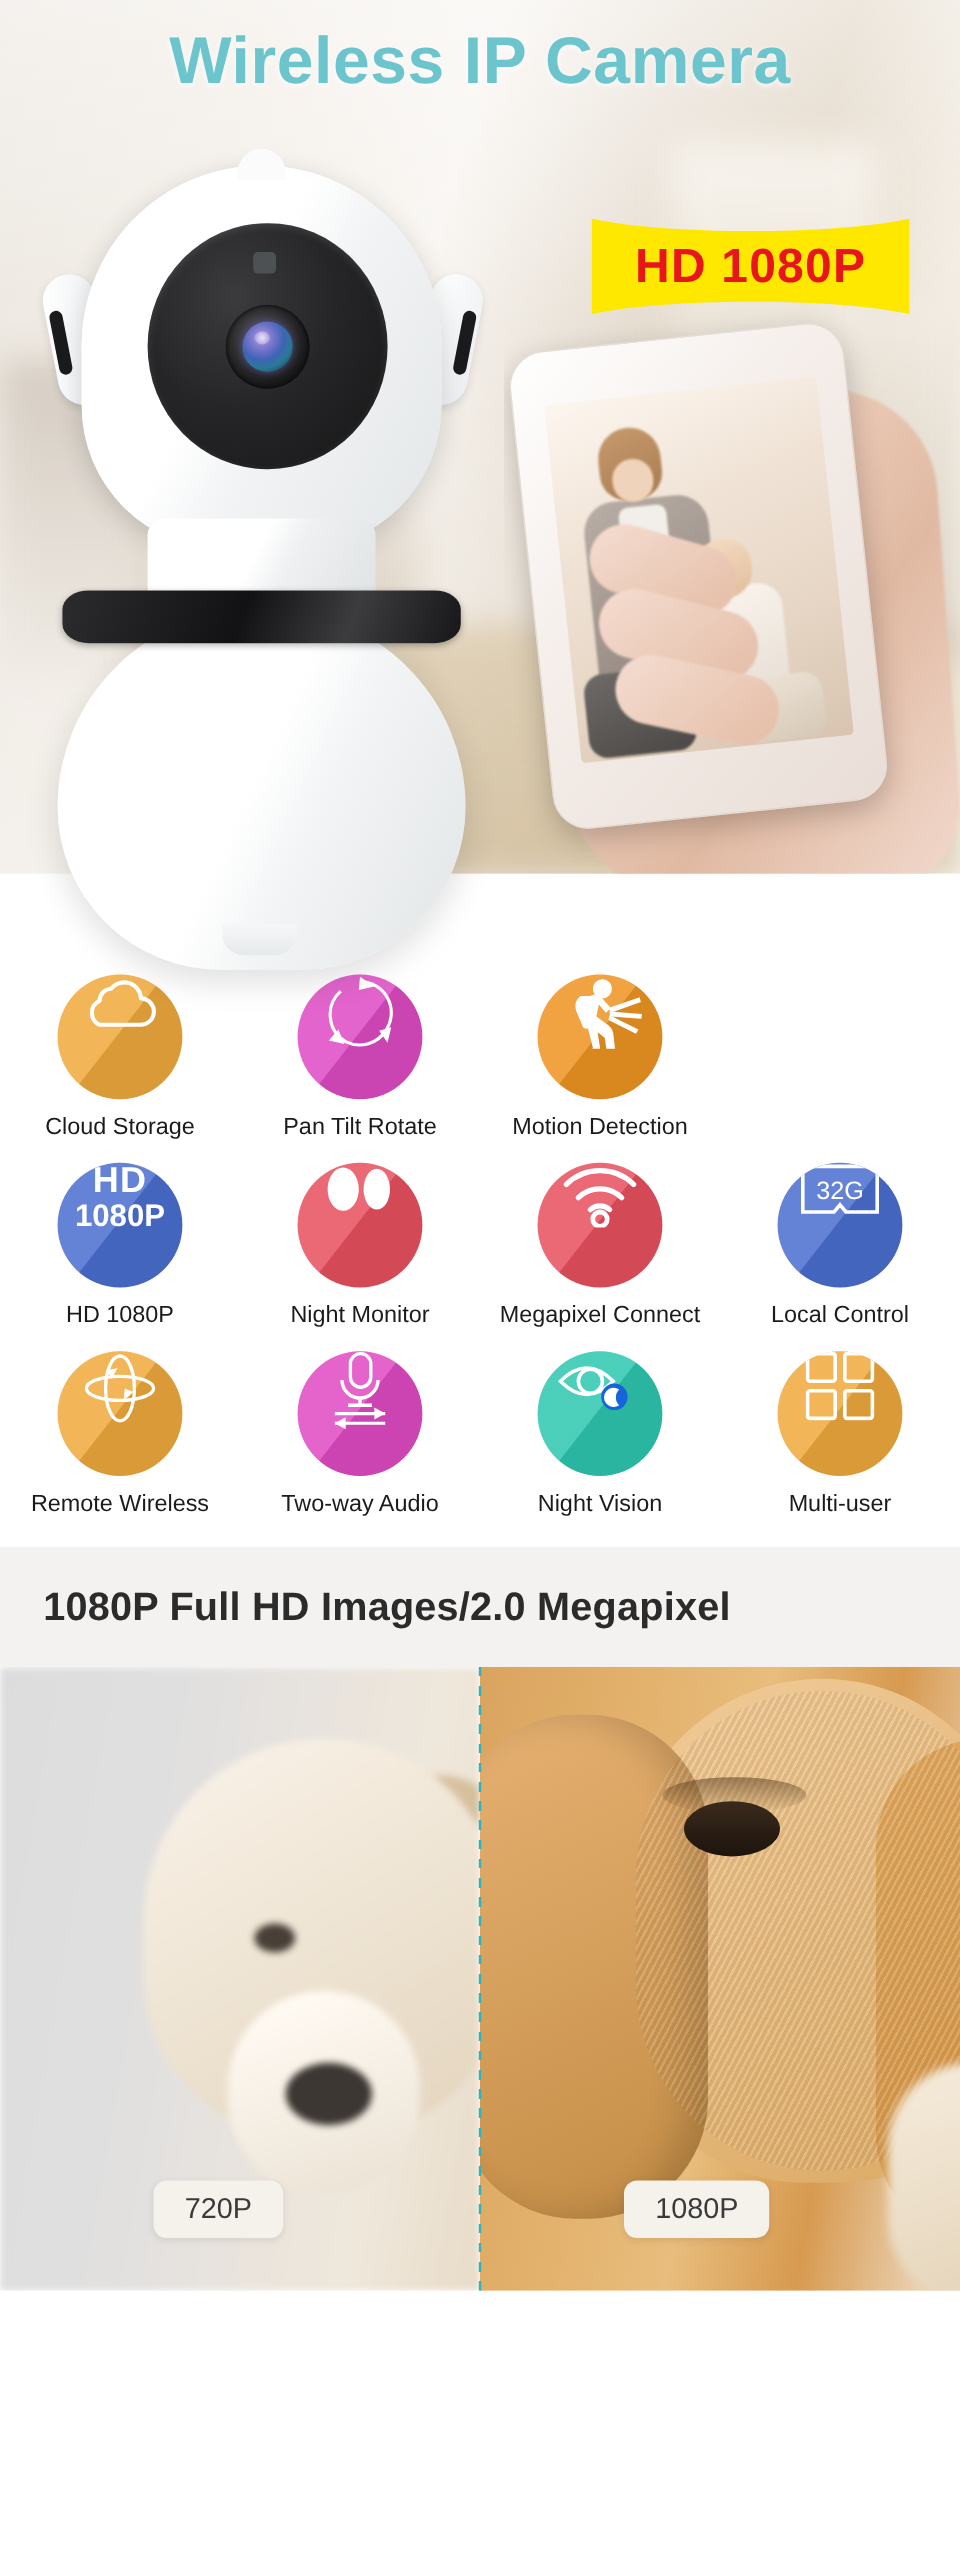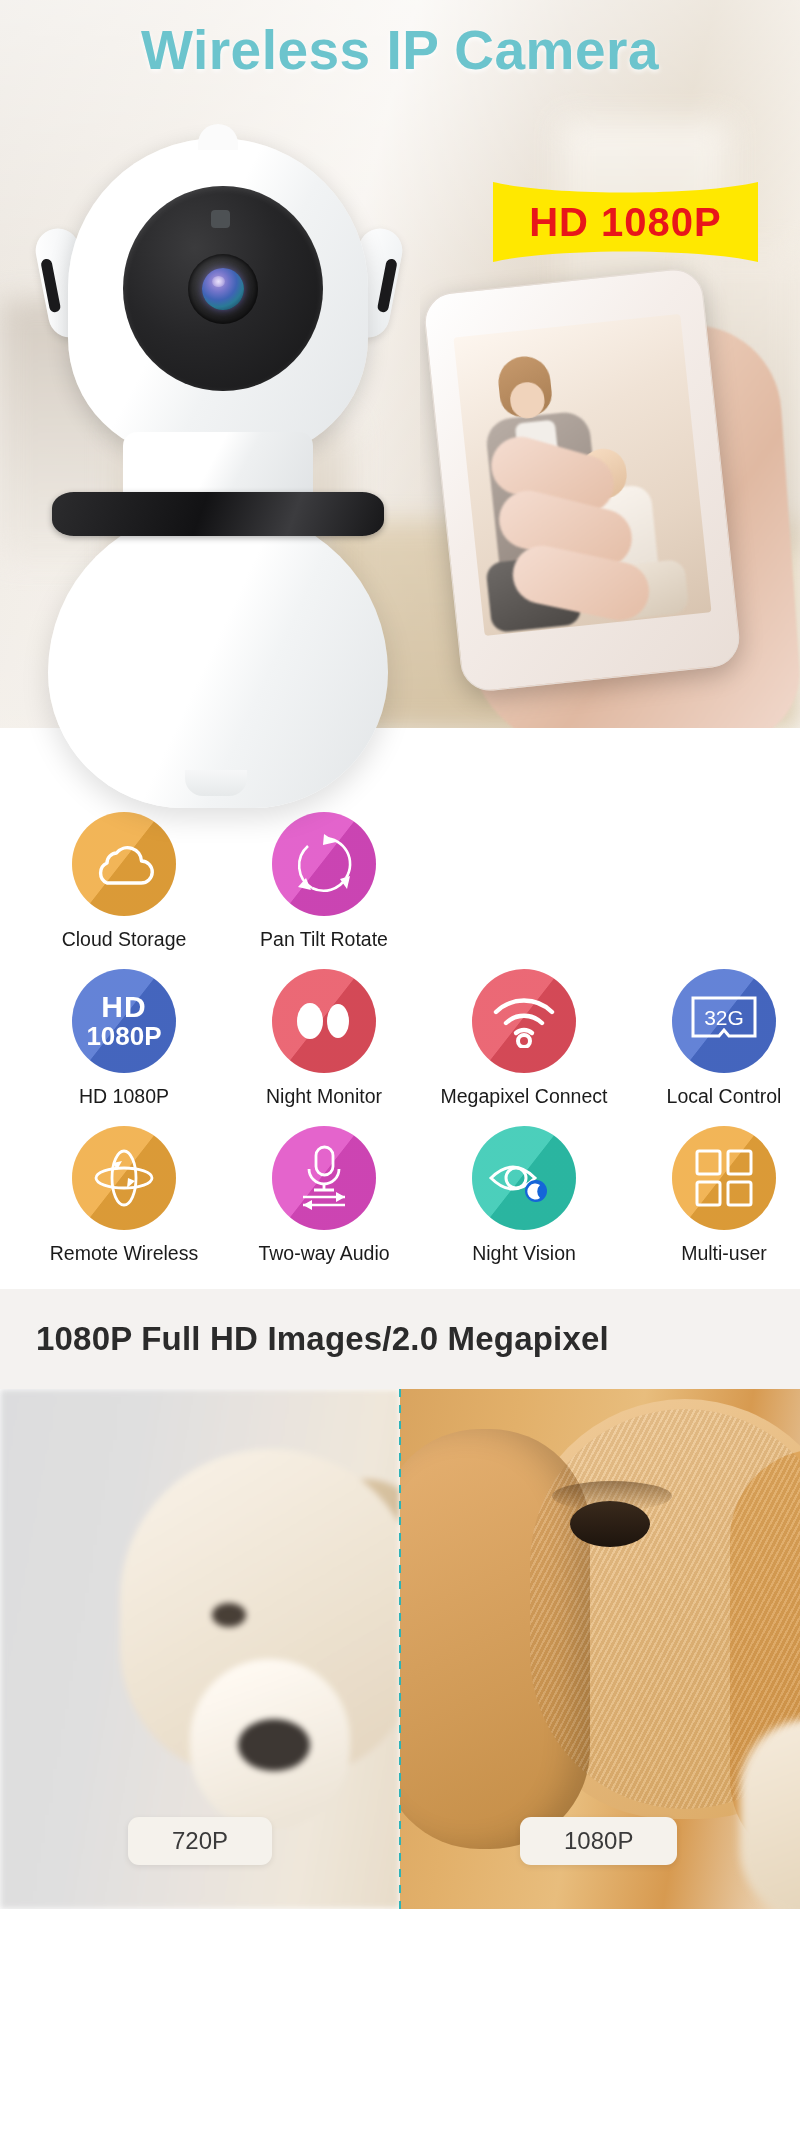--- a/index.html
+++ b/index.html
@@ -134,26 +134,26 @@
   .scr-man-head{position:absolute;left:40px;top:26px;width:52px;height:60px;border-radius:26px 26px 22px 22px;background:linear-gradient(160deg,#c79a6d,#a87d52);filter:blur(.7px);}
   .scr-man-face{position:absolute;left:50px;top:52px;width:34px;height:36px;border-radius:17px;background:#f0d3bb;filter:blur(.7px);}
   .scr-man-body{position:absolute;left:22px;top:86px;width:104px;height:160px;border-radius:26px 26px 10px 10px;background:linear-gradient(150deg,#b9aea6,#8d8179);filter:blur(.8px);}
   .scr-man-shirt{position:absolute;left:52px;top:92px;width:40px;height:80px;border-radius:8px;background:#f2eee9;filter:blur(.8px);}
   .scr-baby-head{position:absolute;left:112px;top:126px;width:46px;height:50px;border-radius:23px;background:linear-gradient(160deg,#f7ddc3,#e0bd9b);filter:blur(.7px);}
   .scr-baby-body{position:absolute;left:100px;top:166px;width:80px;height:100px;border-radius:20px;background:linear-gradient(160deg,#fbf6f0,#e6ddd2);filter:blur(.8px);}
   .scr-sofa{position:absolute;left:8px;top:228px;width:90px;height:70px;border-radius:16px;background:linear-gradient(160deg,#6e6a67,#4c4845);filter:blur(1px);}
   .scr-leg{position:absolute;left:128px;top:244px;width:78px;height:54px;border-radius:16px;background:linear-gradient(160deg,#efe6da,#d6c8b6);filter:blur(.9px);}
 
   
-  .features { position:relative; width:706px; padding:12px 0 10px; background:#fff;margin-left:24px; }
+  .features { position:relative; width:706px; padding:12px 0 10px; background:#fff; }
   .frow { display:flex; width:800px; }
   .fcell { width:200px; display:flex; flex-direction:column; align-items:center; }
   .ficon {
     width:104px; height:104px; border-radius:50%;
-    display:flex; align-items:center; justify-content:center;
+    display:flex; align-items:flex-start; justify-content:center;
     position:relative; overflow:hidden;
   }
   .ficon:after{
     content:""; position:absolute; left:0; top:0; width:100%; height:100%;
     background:linear-gradient(128deg, rgba(255,255,255,.14) 0%, rgba(255,255,255,.14) 48%, rgba(0,0,0,.09) 48.5%, rgba(0,0,0,.09) 100%);
     pointer-events:none;
   }
   .ficon svg, .ficon .gtxt { position:relative; z-index:2; }
   .flabel { margin-top:12px; font-size:19.5px; color:#1b1b1b; text-align:center; white-space:nowrap; }
   .frow + .frow { margin-top:18px; }
@@ -196,21 +196,21 @@
   .dogR-side{position:absolute;left:330px;top:60px;width:180px;height:420px;border-radius:90px;background:linear-gradient(150deg,#e0a85e,#cf8f41);}
   .dogR-white{position:absolute;left:340px;top:330px;width:140px;height:200px;border-radius:70px;background:linear-gradient(160deg,#f6ecdd,#e3d2b6);filter:blur(4px);}
 
   .cmp-divider{
     position:absolute;left:399px;top:0;width:2px;height:520px;z-index:6;
     background:repeating-linear-gradient(180deg,#2fb3b8 0 8px, rgba(0,0,0,0) 8px 16px);
   }
   .cmp-chip{
     position:absolute; bottom:44px; z-index:7;
     background:#f5f2ec; border-radius:11px;
-    padding:10px 44px; font-size:24px; color:#3a3a3a;
+    padding:10px 26px; font-size:24px; color:#3a3a3a;
     box-shadow:0 2px 6px rgba(0,0,0,.08);
   }
   .cmp-chip.l{ left:128px; }
   .cmp-chip.r{ left:520px; }
 </style>
 </head>
 <body>
 
 <section class="hero">
   <div class="hero-photo">
@@ -288,20 +288,34 @@
           <path d="M20,56 a26,26 0 0 1 -4,-42" fill="none" stroke="#fff" stroke-width="2.6"></path>
           <polygon points="32,2 44,10 31,13" fill="#fff"></polygon>
           <polygon points="58,44 55,57 48,47" fill="#fff"></polygon>
           <polygon points="14,46 19,58 6,55" fill="#fff"></polygon>
         </svg>
       </div>
       <div class="flabel">Pan Tilt Rotate</div>
     </div>
 
 
+    <div class="fcell">
+      <div class="ficon" style="background:#ef9422">
+        <svg width="74" height="62" viewBox="0 0 74 62">
+          <g fill="#fff">
+            <circle cx="39" cy="12" r="8"></circle>
+            <path d="M21,18 q-6,4 -4,12 l5,12 q1,4 5,3 l4,16 q-2,7 -7,10 l7,3 q6,-5 6,-13 l-2,-13 6,5 2,14 7,-1 -2,-17 q-1,-5 -6,-8 l-8,-6 2,-10 6,7 4,-4 -8,-9 q-5,-4 -9,-1 z"></path>
+            <path d="M44,28 l26,-9 1,4 -25,9 z"></path>
+            <path d="M45,31 l27,2 -0.5,4 -26,-2 z"></path>
+            <path d="M45,34 l24,12 -2,3.5 -23,-11.5 z"></path>
+          </g>
+        </svg>
+      </div>
+      <div class="flabel">Motion Detection</div>
+    </div>
   </div>
 
   <div class="frow">
     <div class="fcell">
       <div class="ficon" style="background:#4b6fd0">
         <span class="gtxt">
           <span class="l1">HD</span>
           <span class="l2">1080P</span>
         </span>
       </div>

